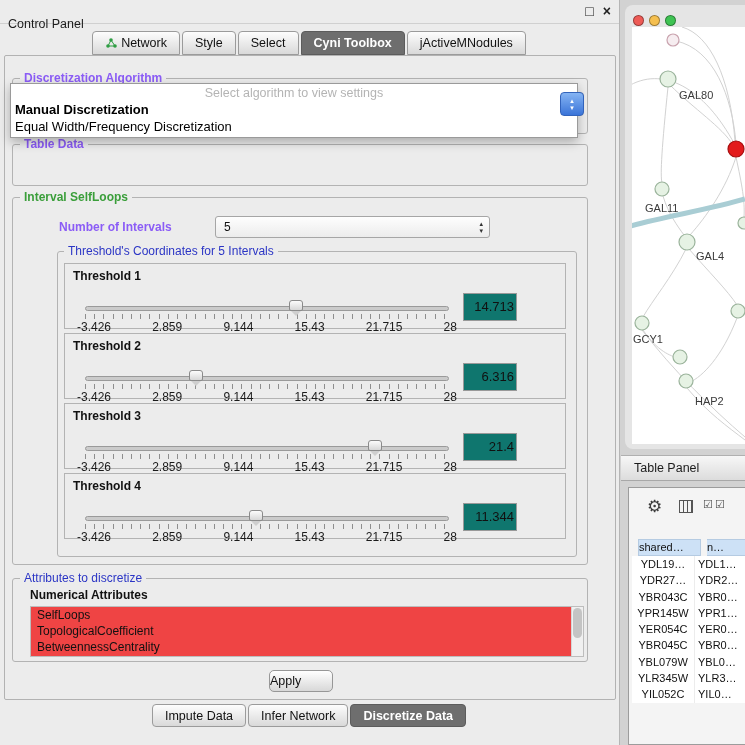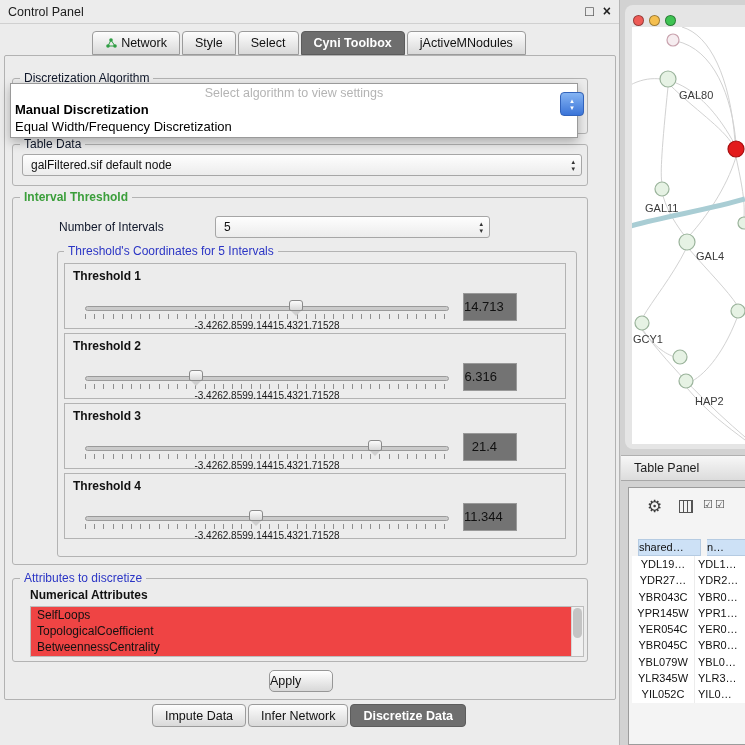--- a/index.html
+++ b/index.html
@@ -3,40 +3,40 @@
 <meta charset="utf-8">
 <style>
   * { margin:0; padding:0; box-sizing:border-box; }
   html,body { width:745px; height:745px; }
   body { font-family:"Liberation Sans", sans-serif; background:#d6d6d6; }
   .screen { position:relative; width:745px; height:745px; overflow:hidden; background:#d2d2d2; }
 
   
   .cpwin { position:absolute; left:0; top:0; width:620px; height:745px; background:#ececec; border-right:1px solid #b5b5b5; }
   .titlebar { position:absolute; left:0; top:0; width:100%; height:24px; background:#ececec; border-bottom:1px solid #d0d0d0; }
-  .titlebar .ttl { position:absolute; left:8px; top:5px; font-size:12.5px; color:#1c1c1c; }
+  .titlebar .ttl { position:absolute; left:8px; top:17px; font-size:12.5px; color:#1c1c1c; }
   .winbtns { position:absolute; right:8px; top:3px; display:flex; gap:9px; font-size:14px; color:#222; }
   .winbtns span { cursor:default; font-weight:bold; }
 
   .inner-panel { position:absolute; left:4px; top:55px; width:612px; height:645px; border:1px solid #b2b2b2; border-radius:2px; background:#ececec; }
 
   
   .tabrow { position:absolute; left:0; width:620px; display:flex; justify-content:center; z-index:3; }
   .tabrow.top { top:31px; }
   .tabrow.bottom { top:704px;text-align:right; }
   .tab { height:24px; padding:4px 12px 0 12px; font-size:12.5px; color:#111; background:linear-gradient(#fdfdfd,#d9d9d9); border:1px solid #9b9b9b; border-radius:4px 4px 0 0; margin-right:2px; white-space:nowrap; display:flex; align-items:flex-start; gap:4px; }
   .tab.selected { background:#6e6e6e; color:#fff; border-color:#5c5c5c; font-weight:bold; }
   .tabrow.bottom .tab { border-radius:4px; height:23px; font-weight:bold; }
   .tabrow.bottom .tab:not(.selected){ font-weight:normal; }
   .net-ic { width:12px; height:12px; margin-top:1px; }
 
   
   .grp { position:absolute; border:1px solid #b3b3b3; border-radius:3px; z-index:1; }
   .grp-title { position:absolute; z-index:2; background:#ececec; padding:0 4px; font-size:12px; }
-  .t-black { color:#0f172a; font-weight:normal; }
+  .t-black { color:#8b5cf6; font-weight:bold; }
   .t-green { color:#3a9e3a; font-weight:bold; }
   .t-blue  { color:#2b35c5; }
 
   
   .combo { position:absolute; background:linear-gradient(#fefefe,#ececec); border:1px solid #a6a6a6; border-radius:3px; font-size:12px; color:#111; line-height:20px; padding-left:8px; z-index:1; }
   .combo .updn { position:absolute; right:6px; top:3px; display:flex; flex-direction:column; line-height:7px; font-size:7px; color:#333; }
   .mac-combo { position:absolute; background:#fff; border:1px solid #a8a8a8; border-radius:4px; z-index:1; }
   .mac-cap { position:absolute; width:24px; height:24px; border-radius:4px; background:linear-gradient(#85b4f3,#3a74d8); border:1px solid #3263bb; z-index:6; display:flex; flex-direction:column; align-items:center; justify-content:center; color:#fff; font-size:7px; line-height:7px; }
 
   
@@ -46,22 +46,22 @@
   .popup .opt.bold { font-weight:bold; }
 
   
   .th-panel { position:absolute; left:64px; width:502px; height:66px; border:1px solid #b3b3b3; background:#ececec; z-index:2; }
   .th-title { position:absolute; left:8px; top:5px; font-size:12px; font-weight:bold; color:#111; }
   .slider { position:absolute; left:16px; top:36px; width:372px; height:22px; }
   .track { position:absolute; left:4px; right:4px; top:6px; height:5px; background:#cbcbcb; border:1px solid #9a9a9a; border-radius:3px; }
   .handle { position:absolute; top:0; width:14px; height:11px; background:linear-gradient(#fcfcfc,#d7d7d7); border:1px solid #8a8a8a; border-radius:3px 3px 2px 2px; z-index:2; }
   .handle::after { content:""; position:absolute; left:1px; top:10px; border-left:5px solid transparent; border-right:5px solid transparent; border-top:5px solid #cecece; }
   .ticks { position:absolute; left:4px; right:4px; top:14px; height:5px; background:repeating-linear-gradient(90deg,#8e8e8e 0 1px,transparent 1px 9.2px); }
-  .scale { position:absolute; left:12px; top:56px; width:380px; display:flex; justify-content:center; font-size:10px; color:#1a1a1a; }
-  .valbox { position:absolute; left:398px; top:29px; width:54px; height:28px; background:#737373; border:1px solid #999; font-size:13px; color:#111; text-align:right; padding-right:19px; line-height:26px; z-index:2; }
+  .scale { position:absolute; left:12px; top:56px; width:380px; display:flex; justify-content:space-between; font-size:12px; color:#1a1a1a; }
+  .valbox { position:absolute; left:398px; top:29px; width:54px; height:28px; background:#0f766e; border:1px solid #999; font-size:13px; color:#111; text-align:right; padding-right:2px; line-height:26px; z-index:2; }
 
   
   .attr-label { position:absolute; left:30px; top:588px; font-size:12px; font-weight:bold; color:#111; z-index:2; }
   .attr-list { position:absolute; left:30px; top:606px; width:554px; height:51px; background:#ef4444; border:1px solid #bdbdbd; overflow:hidden; z-index:2; }
   .attr-item { font-size:12px; color:#111; padding:1px 6px; height:16px; }
   .attr-sb { position:absolute; right:0; top:0; bottom:0; width:12px; background:#f0f0f0; border-left:1px solid #d5d5d5; }
   .attr-thumb { position:absolute; left:1px; top:1px; width:9px; height:30px; background:#c4c4c4; border-radius:5px; }
 
   .apply-btn { position:absolute; left:269px; top:670px; width:64px; height:22px; border:1px solid #979797; border-radius:5px; background:linear-gradient(#ffffff,#d8d8d8); font-size:12.5px; color:#111; text-align:left; line-height:20px; z-index:2; }
 
@@ -137,30 +137,23 @@
     </div>
 
     <div class="popup">
       <div class="prompt">Select algorithm to view settings</div>
       <div class="opt bold">Manual Discretization</div>
       <div class="opt">Equal Width/Frequency Discretization</div>
     </div>
 
     <div class="grp" style="left:12px;top:144px;width:576px;height:42px;"></div>
     <div class="grp-title t-black" style="left:20px;top:137px;">Table Data</div>
-    <div class="combo" style="left:22px;top:154px;width:560px;height:22px;">
-      <span>galFiltered.sif default node</span>
-      <span class="updn">
-        <span>▴</span>
-        <span>▾</span>
-      </span>
-    </div>
 
     <div class="grp" style="left:12px;top:197px;width:576px;height:368px;"></div>
-    <div class="grp-title t-green" style="left:20px;top:190px;">Interval Threshold</div>
+    <div class="grp-title t-green" style="left:20px;top:190px;">Interval SelfLoops</div>
 
     <div class="grp-title t-black" style="left:55px;top:220px;">Number of Intervals</div>
     <div class="combo" style="left:215px;top:216px;width:275px;height:22px;">
       <span>5</span>
       <span class="updn">
         <span>▴</span>
         <span>▾</span>
       </span>
     </div>
 

